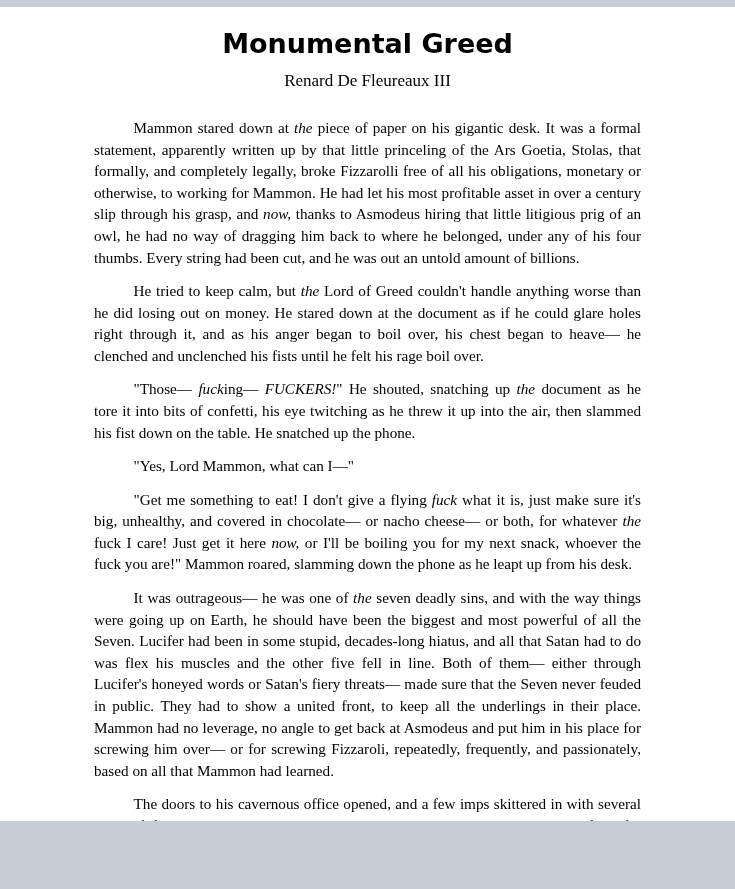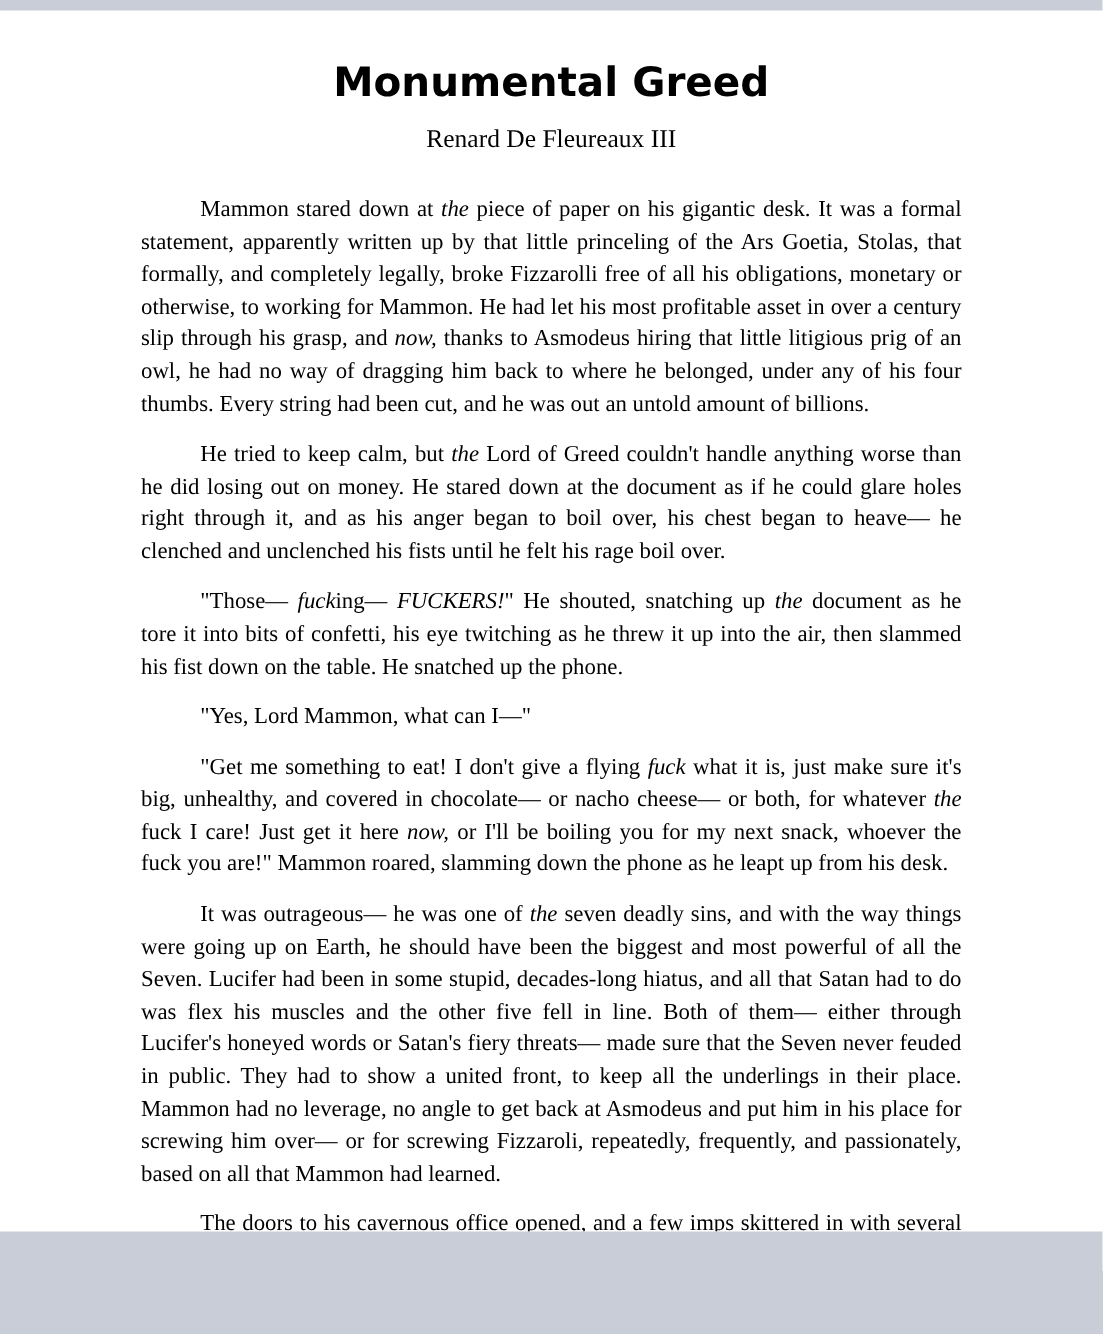--- a/index.html
+++ b/index.html
@@ -38,21 +38,21 @@
     width: 735px;
     bottom: 68px;
     overflow: hidden;
   }
   .doc-title {
     text-align: center;
     font-family: "DejaVu Sans", sans-serif;
     font-weight: bold;
     font-size: 27px;
     letter-spacing: 0px;
-    margin: 34px 0 0 0;
+    margin: 22px 0 0 0;
     line-height: 1.1;
   }
   .doc-author {
     text-align: center;
     font-family: "Liberation Serif", serif;
     font-size: 17px;
     margin: 12px 0 0 0;
     line-height: 1.2;
   }
   .body-text {

